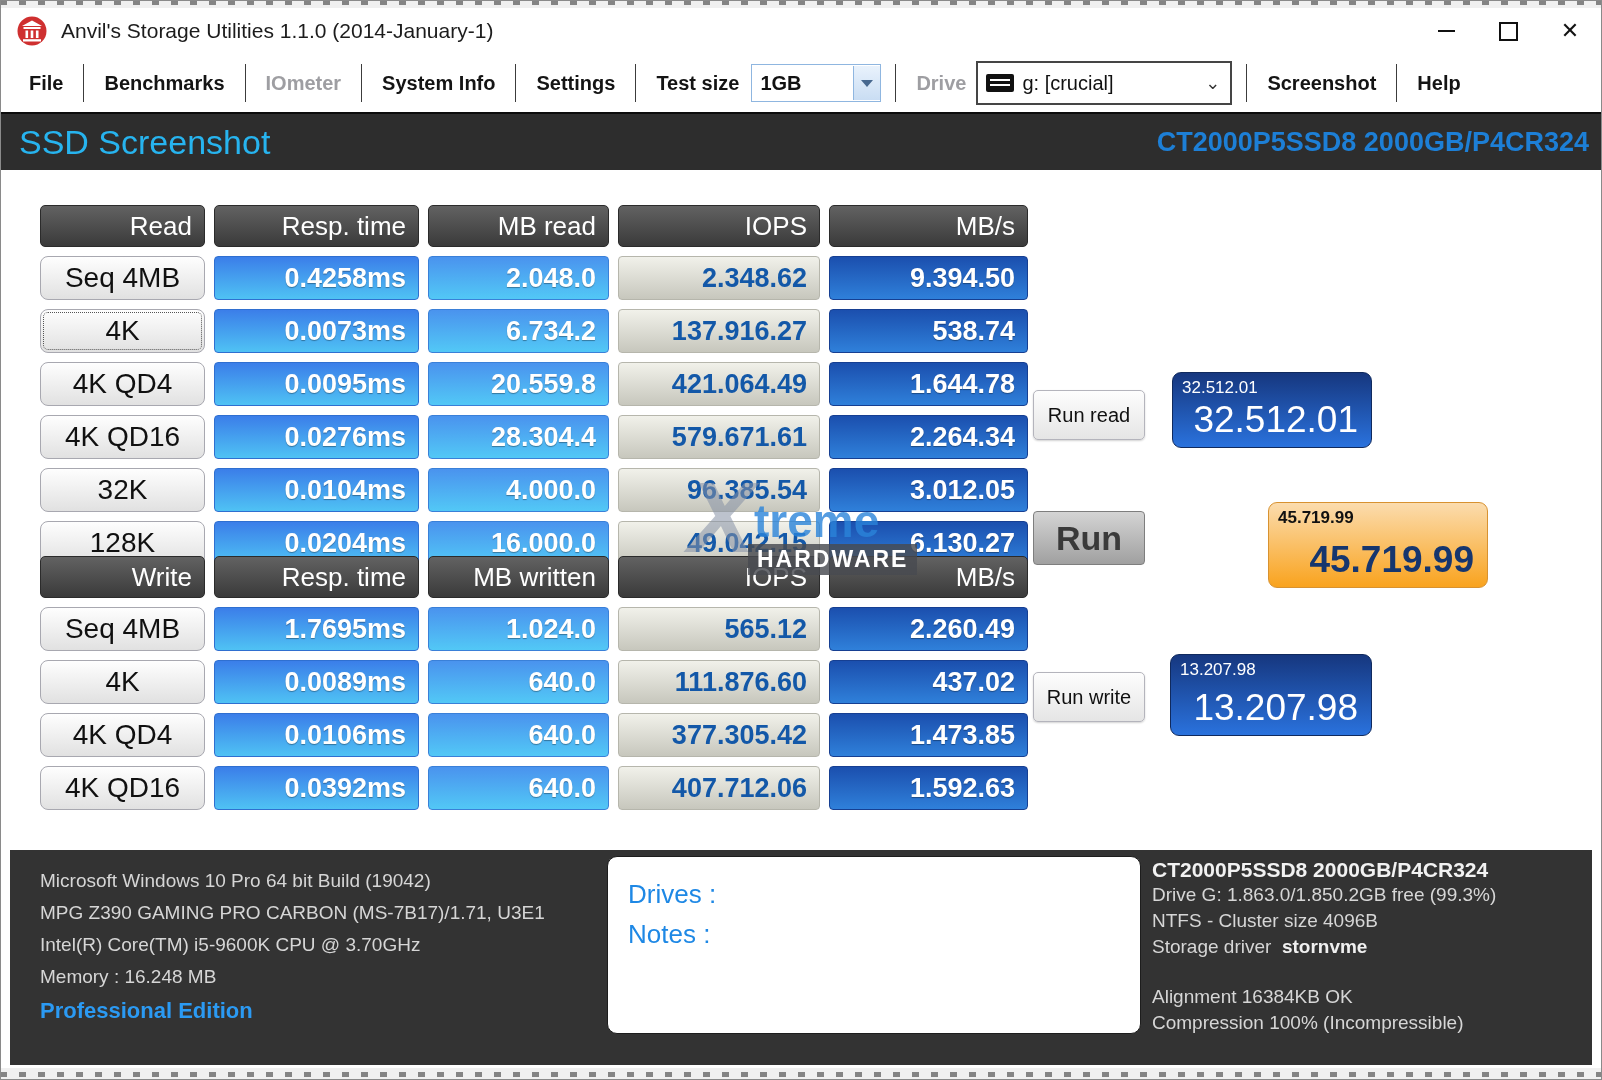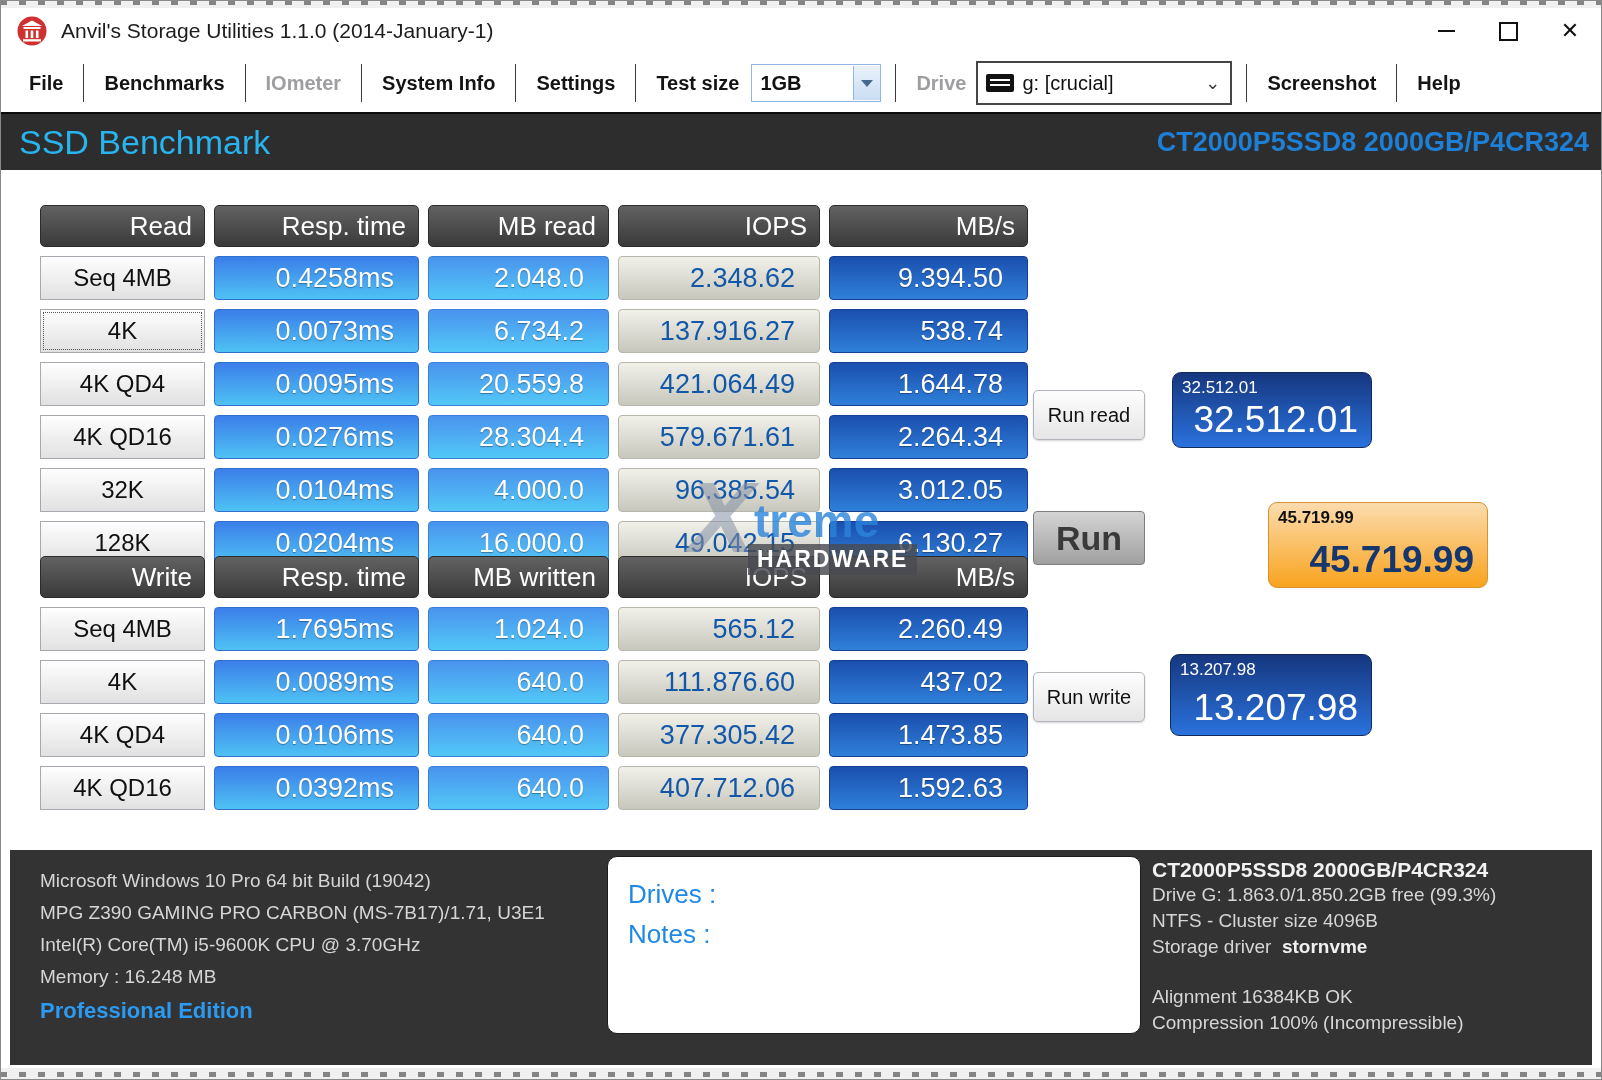--- a/index.html
+++ b/index.html
@@ -44,23 +44,23 @@
   
   .banner{left:1px;top:112px;width:1600px;height:56px;background:#2d2d2d;border-top:2px solid #0c0c0c;display:flex;align-items:center;justify-content:space-between;}
   .banner-title{font-size:34px;color:#27b4ef;margin-left:18px;}
   .banner-device{font-size:27px;font-weight:bold;color:#1d7fd6;margin-right:12px;}
 
   
   .bench-table{position:absolute;display:grid;grid-template-columns:165px 205px 181px 202px 199px;column-gap:5px;row-gap:4px;gap:9px;}
   #read-table{left:40px;top:205px;grid-template-rows:42px repeat(6,44px);}
   #write-table{left:40px;top:556px;grid-template-rows:42px repeat(4,44px);}
   .hcell{background:linear-gradient(#626262,#3a3a3a);color:#fff;font-size:26px;display:flex;align-items:center;justify-content:flex-end;padding-right:12px;border-radius:5px;border:1px solid #2b2b2b;box-sizing:border-box;}
-  .rowbtn{background:linear-gradient(#fefefe,#e1e1e1);border:1px solid #a8a8b0;border-radius:0;display:flex;align-items:center;justify-content:center;font-size:24px;color:#101010;box-sizing:border-box;}
+  .rowbtn{background:linear-gradient(#fefefe,#e1e1e1);border:1px solid #a8a8b0;border-radius:8px;display:flex;align-items:center;justify-content:center;font-size:28px;color:#101010;box-sizing:border-box;}
   .rowbtn.focused{outline:1px dotted #555;outline-offset:-4px;}
-  .vcell{display:flex;align-items:center;justify-content:flex-end;padding-right:24px;font-size:27px;font-weight:normal;color:#fff;border-radius:4px;text-shadow:0 1px 1px rgba(0,0,0,.35);box-sizing:border-box;}
+  .vcell{display:flex;align-items:center;justify-content:flex-end;padding-right:12px;font-size:27px;font-weight:bold;color:#fff;border-radius:4px;text-shadow:0 1px 1px rgba(0,0,0,.35);box-sizing:border-box;}
   .c-blue{background:linear-gradient(#3b7ee9,#4fc2f4);border:1px solid #2f6fd0;}
   .c-blue2{background:linear-gradient(#4a93ee,#52c8f6);border:1px solid #3a80d8;}
   .c-iops{background:linear-gradient(#f1f1ea,#c7c7bd);color:#1358a8;text-shadow:none;border:1px solid #b6b6ac;}
   .c-dkblue{background:linear-gradient(#1b4fae,#2f80da);border:1px solid #163f92;}
 
   
   .btn-light{position:absolute;background:linear-gradient(#fdfdfd,#e5e5e5);border:1px solid #b4b4bc;border-radius:5px;font-size:20px;color:#101010;display:flex;align-items:center;justify-content:center;box-shadow:0 1px 2px rgba(0,0,0,.18);box-sizing:border-box;}
   .btn-run{position:absolute;background:linear-gradient(#d4d4d4,#a0a0a0);border:1px solid #7e7e7e;border-radius:4px;font-size:34px;font-weight:bold;color:#3a3a3a;display:flex;align-items:center;justify-content:center;box-sizing:border-box;}
 
   
@@ -146,21 +146,21 @@
     <div class="drv-value">g: [crucial]</div>
     <div class="drv-chevron">⌄</div>
   </div>
   <div class="menu-sep"></div>
   <div class="menu-item">Screenshot</div>
   <div class="menu-sep"></div>
   <div class="menu-item">Help</div>
 </div>
 
 <div class="abs banner">
-  <span class="banner-title">SSD Benchmark</span>
+  <span class="banner-title">SSD Screenshot</span>
   <span class="banner-device">CT2000P5SSD8 2000GB/P4CR324</span>
 </div>
 
 <div id="read-table" class="bench-table">
   <div class="hcell">Read</div>
   <div class="hcell">Resp. time</div>
   <div class="hcell">MB read</div>
   <div class="hcell">IOPS</div>
   <div class="hcell">MB/s</div>
 

